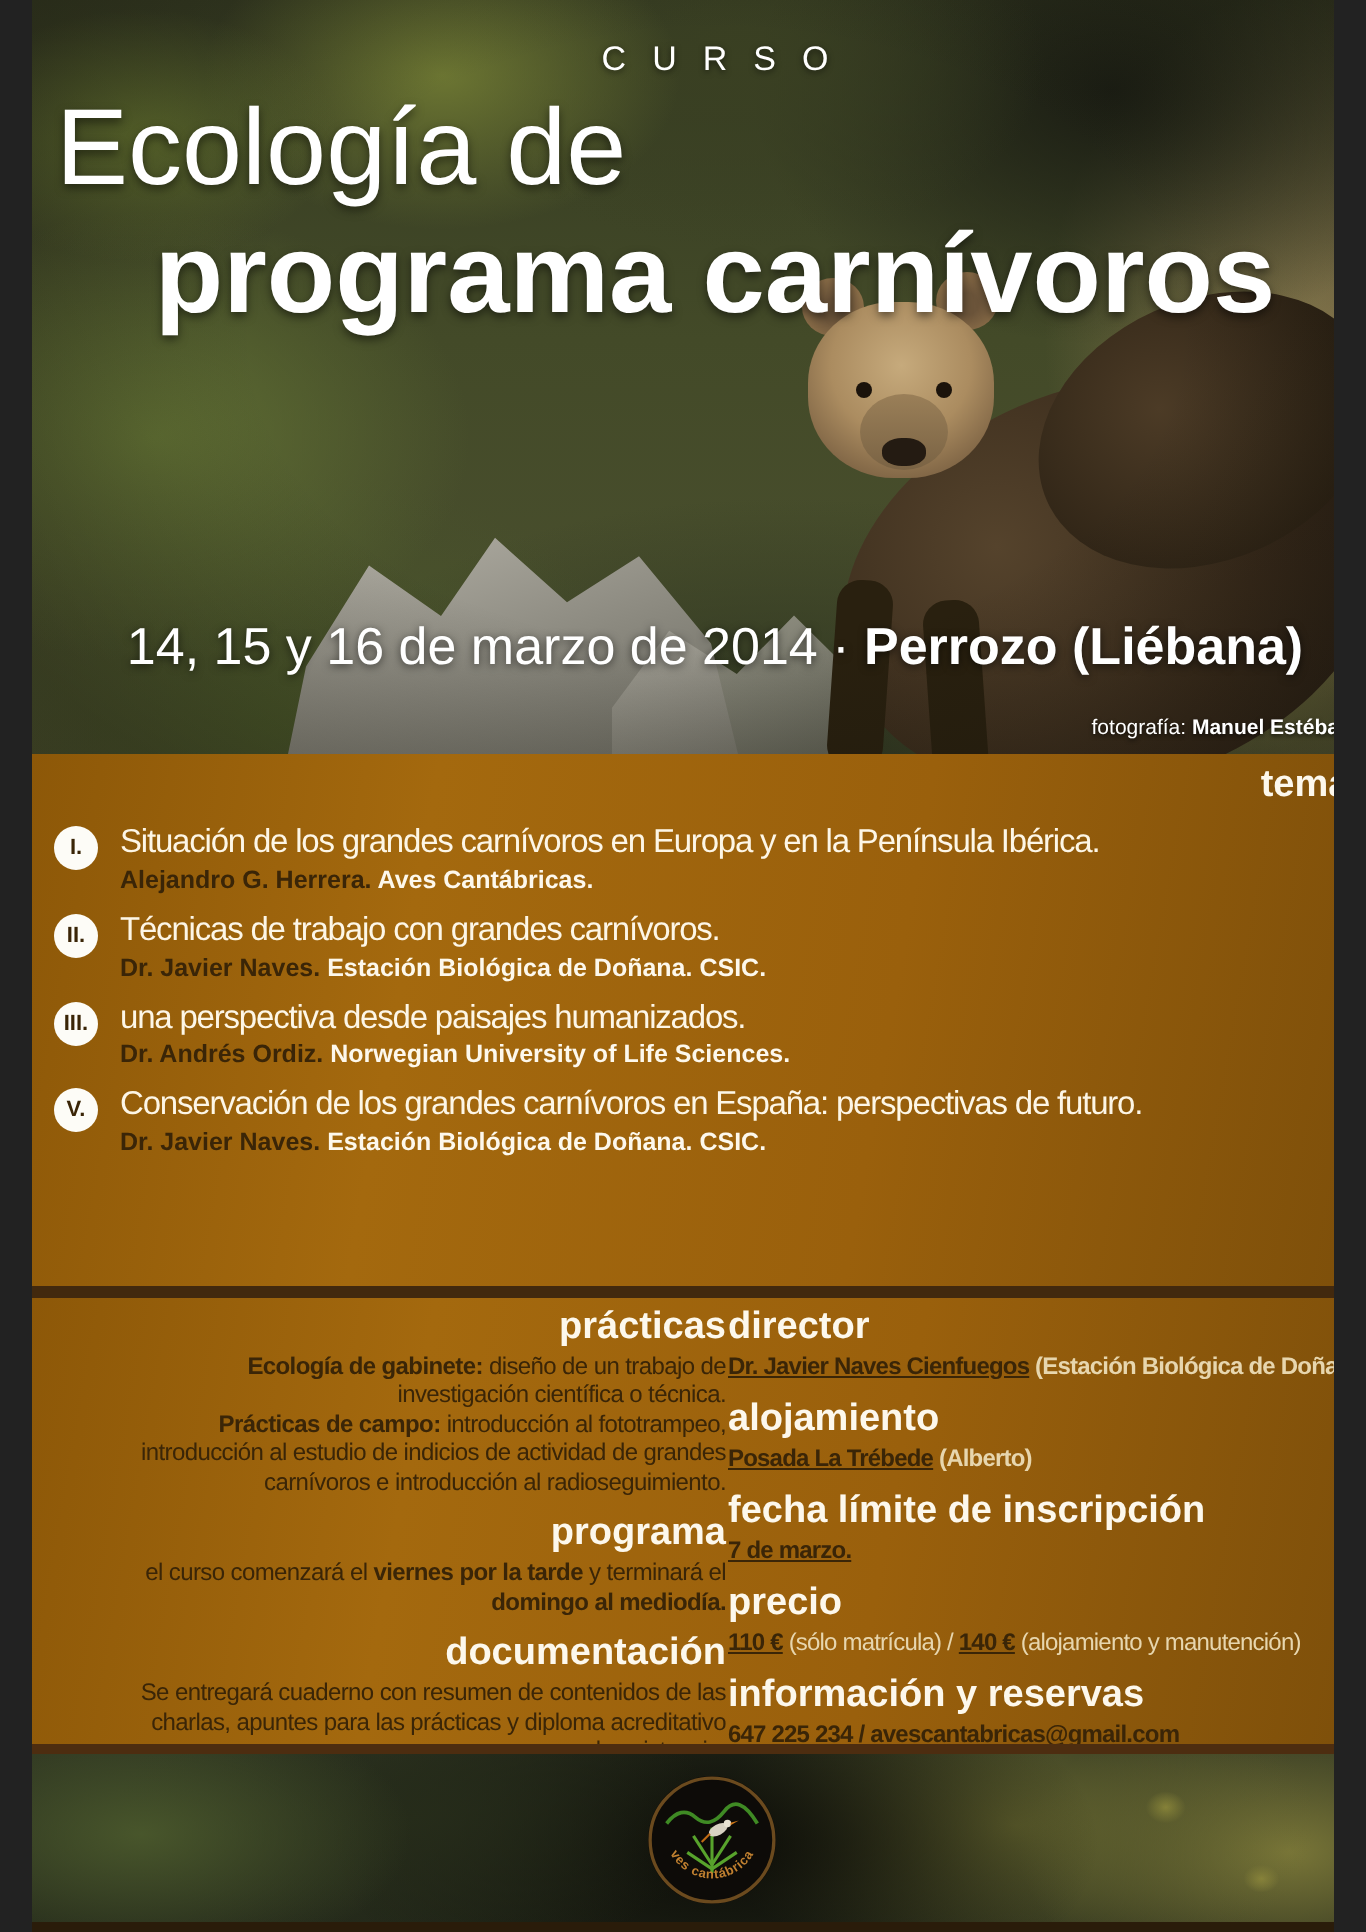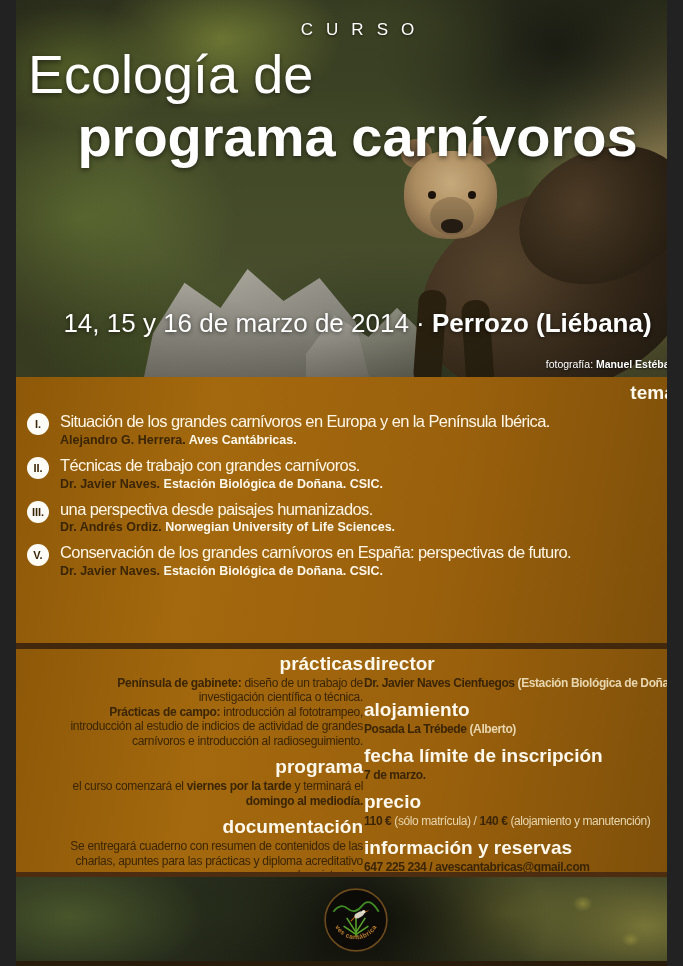--- a/index.html
+++ b/index.html
@@ -88,21 +88,21 @@
   .band-details{top:649px;height:223px;}
   .col{position:absolute;top:5px;}
   .col-left{left:45px;width:302px;text-align:right;}
   .col-right{left:348px;width:330px;}
   .sec{margin-bottom:9px;}
   .sec-heading{color:#fdf8ec;font-size:19px;font-weight:bold;line-height:1.05;margin-bottom:2px;}
   .body-text{color:#3a2507;font-size:12px;letter-spacing:-0.3px;line-height:14.5px;}
   .body-text b{font-weight:bold;}
   .body-text p{margin:0;}
   .r-line{font-size:12px;font-weight:bold;letter-spacing:-0.4px;line-height:15px;white-space:nowrap;}
-  .r-dark{color:#3a2507;}
+  .r-dark{color:#3a2507;text-decoration:underline;}
   .r-cream{color:#e7d6ae;}
   .r-cream-reg{color:#e7d6ae;font-weight:normal;}
   
   .photo-bottom{position:absolute;left:0;top:877px;width:683px;height:89px;overflow:hidden;
     background:
       radial-gradient(180px 90px at 8% 45%, rgba(74,88,44,.95), transparent 75%),
       radial-gradient(200px 100px at 28% 35%, rgba(38,44,26,.95), transparent 75%),
       radial-gradient(240px 120px at 50% 50%, rgba(10,10,6,.95), transparent 80%),
       radial-gradient(200px 110px at 72% 40%, rgba(104,104,48,.9), transparent 75%),
       radial-gradient(180px 100px at 92% 55%, rgba(128,124,58,.92), transparent 75%),
@@ -195,21 +195,21 @@
     </div>
   </div>
 
   <div class="divider-1"></div>
 
   <div class="band band-details">
     <div class="col col-left">
       <div class="sec">
         <div class="sec-heading">prácticas</div>
         <div class="body-text">
-          <p><b>Península de gabinete:</b><span> diseño de un trabajo de investigación científica o técnica.</span></p>
+          <p><b>Ecología de gabinete:</b><span> diseño de un trabajo de investigación científica o técnica.</span></p>
           <p><b>Prácticas de campo:</b><span> introducción al fototrampeo, introducción al estudio de indicios de actividad de grandes carnívoros e introducción al radioseguimiento.</span></p>
         </div>
       </div>
       <div class="sec">
         <div class="sec-heading">programa</div>
         <div class="body-text">
           <span>el curso comenzará el</span>
           <b>viernes por la tarde</b>
           <span>y terminará el</span>
           <b>domingo al mediodía.</b>

